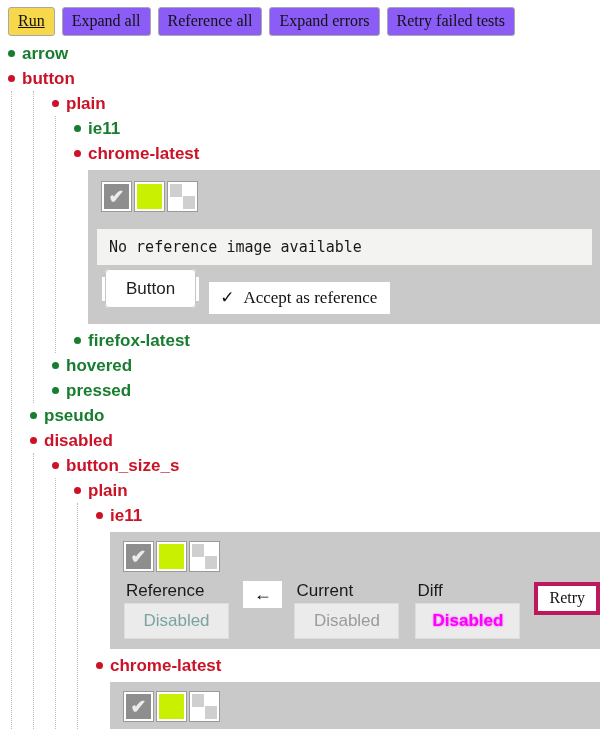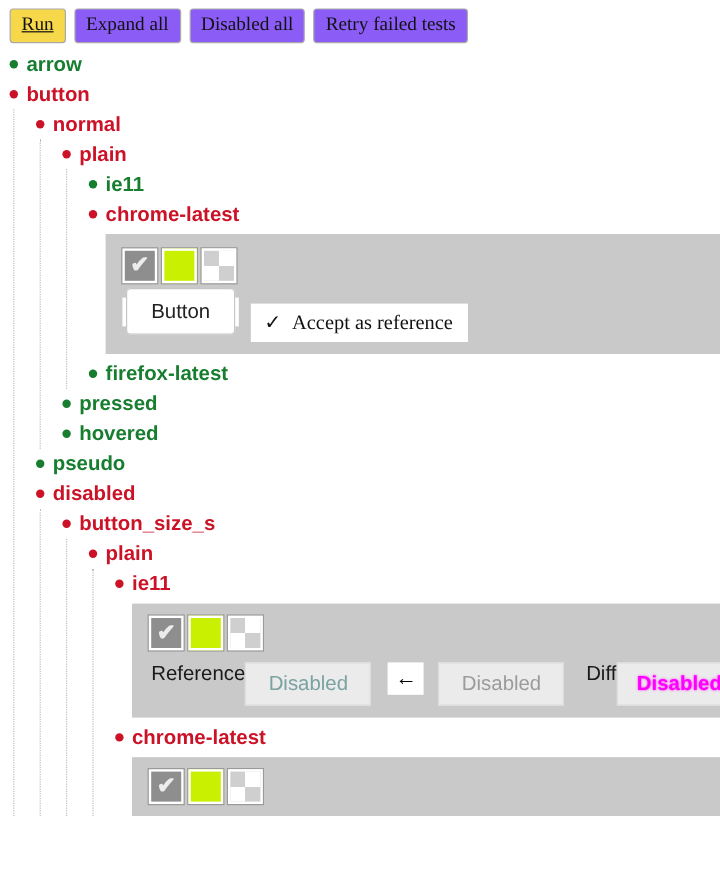--- a/index.html
+++ b/index.html
@@ -80,21 +80,21 @@
     background:#ffffff;
     border:none;
     font-family:"Liberation Serif", serif;
     font-size:17px; color:#111;
     padding:5px 13px 6px 11px;
     display:inline-flex; align-items:center; gap:9px;
     cursor:pointer;
   }
   
   .cols{ display:flex; align-items:flex-start; margin-top:10px; }
-  .col{ display:flex; flex-direction:row; }
+  .col{ display:flex; flex-direction:column; }
   .col-label{ font-size:17px; color:#1a1a1a; line-height:19px; margin:0 0 3px 2px; }
   .state-box{
     width:103px; height:34px;
     background:#ebebeb;
     border:1px solid #dddddd;
     display:flex; align-items:center; justify-content:center;
     font-size:17px;
   }
   .state-box.ref{ color:#7ba2a2; }
   .state-box.cur{ color:#9b9b9b; }
@@ -105,55 +105,52 @@
     background:#ffffff; border:none;
     font-size:18px; font-weight:bold; color:#000;
     display:flex; align-items:center; justify-content:center;
     cursor:pointer;
   }
   .col.cur-col{ margin-left:0; }
   .col.diff-col{ margin-left:16px; }
   .retry-btn{
     margin-left:14px; margin-top:1px;
     background:#ffffff;
-    border:1px solid #be185d;
+    border:4px solid #be185d;
     font-family:"Liberation Serif", serif;
     font-size:16px; color:#111;
     padding:3px 11px 4px 11px;
     cursor:pointer;
   }
 </style>
 </head>
 <body>
 
 <div class="toolbar">
   <button class="tb-btn run">Run</button>
   <button class="tb-btn">Expand all</button>
-  <button class="tb-btn">Disabled all</button>
+  <button class="tb-btn">Reference all</button>
+  <button class="tb-btn">Expand errors</button>
   <button class="tb-btn">Retry failed tests</button>
 </div>
 
 <div class="tree">
 
   <div class="row pass">
     <span class="dot"></span>
     <span class="lbl">arrow</span>
   </div>
 
   <div class="row fail">
     <span class="dot"></span>
     <span class="lbl">button</span>
   </div>
 
   <div class="children">
 
-    <div class="row fail">
-      <span class="dot"></span>
-      <span class="lbl">normal</span>
-    </div>
 
     <div class="children">
 
       <div class="row fail">
         <span class="dot"></span>
         <span class="lbl">plain</span>
       </div>
 
       <div class="children">
 
@@ -168,45 +165,46 @@
         </div>
 
         <div class="panel tall">
           <div class="swatches">
             <span class="swatch gray">
               <span class="check">✔</span>
             </span>
             <span class="swatch yellow"></span>
             <span class="swatch checker"></span>
           </div>
+          <div class="msg-strip">No reference image available</div>
           <div class="img-row">
             <span class="shot-frame">
               <span class="demo-button">Button</span>
             </span>
             <button class="accept-btn">
               <span>✓</span>
               <span>Accept as reference</span>
             </button>
           </div>
         </div>
 
         <div class="row pass">
           <span class="dot"></span>
           <span class="lbl">firefox-latest</span>
         </div>
       </div>
 
       <div class="row pass">
         <span class="dot"></span>
+        <span class="lbl">hovered</span>
+      </div>
+
+      <div class="row pass">
+        <span class="dot"></span>
         <span class="lbl">pressed</span>
-      </div>
-
-      <div class="row pass">
-        <span class="dot"></span>
-        <span class="lbl">hovered</span>
       </div>
     </div>
 
     <div class="row pass">
       <span class="dot"></span>
       <span class="lbl">pseudo</span>
     </div>
 
     <div class="row fail">
       <span class="dot"></span>
@@ -244,20 +242,21 @@
             </div>
             <div class="cols">
               <div class="col">
                 <span class="col-label">Reference</span>
                 <span class="state-box ref">Disabled</span>
               </div>
               <button class="arrow-btn">
                 <span>←</span>
               </button>
               <div class="col cur-col">
+                <span class="col-label">Current</span>
                 <span class="state-box cur">Disabled</span>
               </div>
               <div class="col diff-col">
                 <span class="col-label">Diff</span>
                 <span class="state-box diff">Disabled</span>
               </div>
               <button class="retry-btn">Retry</button>
             </div>
           </div>
 

